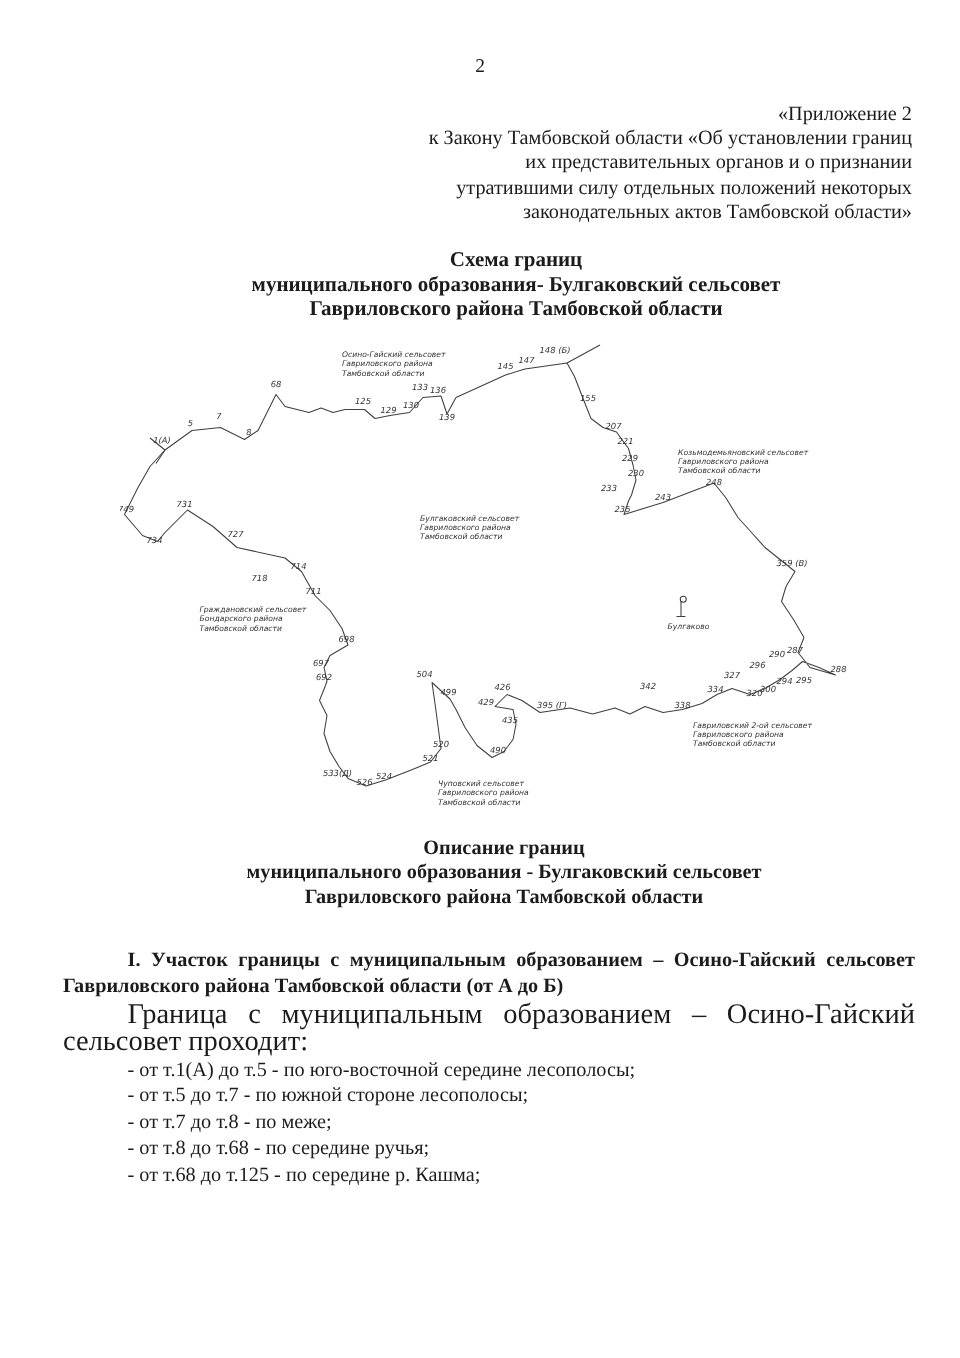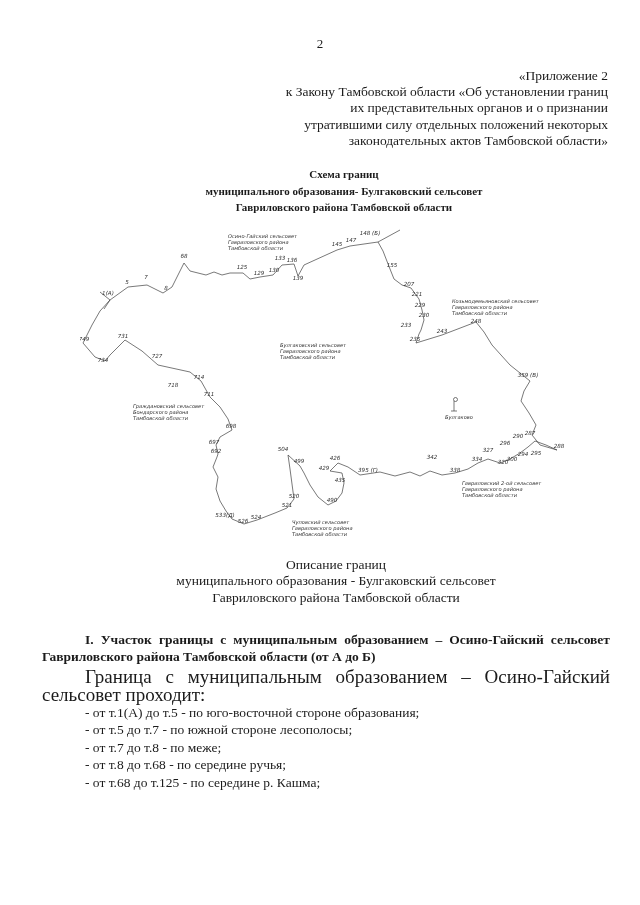--- a/index.html
+++ b/index.html
@@ -9,29 +9,29 @@
     font-family:"Liberation Serif","DejaVu Serif",serif;
     color:#1b1b1b;
   }
   .pageno{ text-align:center; padding-top:36px; font-size:13px; }
   .preamble{
     margin-top:16px; margin-right:32px;
     text-align:right; font-size:13.5px; line-height:16.2px;
   }
   .title-block{
     margin-top:17px; text-align:center; font-weight:bold;
-    font-size:11px; line-height:16.5px;padding-left:48px;
+    font-size:14px; line-height:16.5px;padding-left:48px;
   }
   .map-wrap{ margin-top:13px; margin-left:80px; width:560px; height:318px; }
   .map-wrap svg{ display:block; }
   .boundary{ fill:none; stroke:#3f3f3f; stroke-width:0.7; stroke-linejoin:round; }
   .spur{ fill:none; stroke:#3f3f3f; stroke-width:0.7; }
   .tick{ stroke:#3f3f3f; stroke-width:0.7; }
   .desc-title{
-    margin-top:10px; text-align:center; font-weight:normal;
+    margin-top:10px; text-align:center; font-weight:bold;
     font-size:13.5px; line-height:16.5px;margin-left:32px;
   }
   .section{ margin:26px 30px 0 42px; width:568px; }
   .sec-heading{
     font-weight:bold; font-size:13.5px; line-height:16.5px;
     text-align:justify; text-indent:43px;
   }
   .sec-para{
     font-size:19px; line-height:17.5px; text-align:justify; text-indent:43px;
     margin-top:3px;
@@ -186,21 +186,21 @@
   <div class="desc-title">
     <div>Описание границ</div>
     <div>муниципального образования - Булгаковский сельсовет</div>
     <div>Гавриловского района Тамбовской области</div>
   </div>
 
   <div class="section">
     <div class="sec-heading">I. Участок границы с муниципальным образованием – Осино-Гайский сельсовет Гавриловского района Тамбовской области (от А до Б)</div>
     <div class="sec-para">Граница с муниципальным образованием – Осино-Гайский сельсовет проходит:</div>
     <div class="sec-items">
-      <div>- от т.1(А) до т.5 - по юго-восточной стороне образования;</div>
+      <div>- от т.1(А) до т.5 - по юго-восточной середине лесополосы;</div>
       <div>- от т.5 до т.7 - по южной стороне лесополосы;</div>
       <div>- от т.7 до т.8 - по меже;</div>
       <div>- от т.8 до т.68 - по середине ручья;</div>
       <div>- от т.68 до т.125 - по середине р. Кашма;</div>
     </div>
   </div>
 
 </div>
 
 </body></html>

